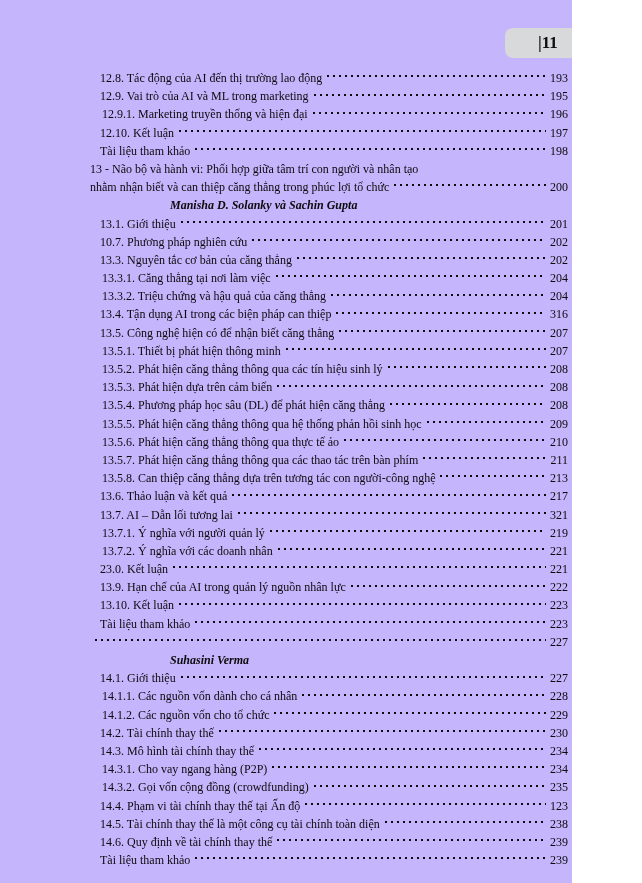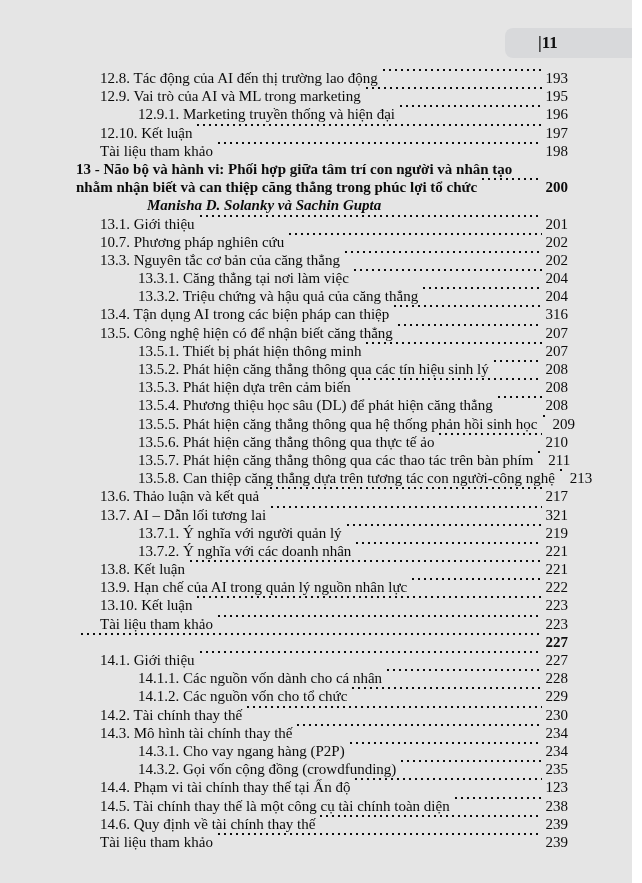--- a/index.html
+++ b/index.html
@@ -7,23 +7,23 @@
     padding: 0;
     width: 642px;
     height: 883px;
     background: #ffffff;
     font-family: "Liberation Serif", "DejaVu Serif", serif;
     color: #0b0b0b;
     overflow: hidden;
   }
   .page {
     position: relative;
-    width: 632px;
+    width: 572px;
     height: 883px;
-    background: #e5e5e5;
+    background: #c4b5fd;
     overflow: hidden;
   }
   
   .header-tab {
     position: absolute;
     top: 28px;
     left: 505px;
     width: 160px;
     height: 30px;
     background: #d8d9db;
@@ -39,42 +39,42 @@
   }
   
   .toc {
     position: absolute;
     top: 69px;
     left: 72px;
     width: 496px;
   }
   .row {
     display: flex;
-    align-items: flex-start;
+    align-items: center;
     height: 18.2px;
     line-height: 18.2px;
-    font-size: 15px;
+    font-size: 12px;
     white-space: nowrap;
   }
   .row .title { white-space: pre; }
   .row .leader {
     flex: 1 1 auto;
     min-width: 6px;
     height: 2px;
     margin: 0 4px 3.5px 5px;
     background-image: repeating-linear-gradient(to right, currentColor 0 1.6px, transparent 1.6px 6px);
   }
   .row .page-no {
     text-align: right;
     white-space: pre;
   }
   .row.section    { margin-left: 28px; }
-  .row.subsection { margin-left: 66px; }
-  .row.chapter    { margin-left: 4px; font-weight: bold; }
-  .row.author     { margin-left: 75px; font-weight: bold; font-style: italic; }
+  .row.subsection { margin-left: 30px; }
+  .row.chapter    { margin-left: 18px; font-weight: normal; }
+  .row.author     { margin-left: 98px; font-weight: bold; font-style: italic; }
 </style>
 </head>
 <body>
 
 <div class="page">
 
   <div class="header-tab">
     <span class="pagenum">|11</span>
   </div>
 
@@ -161,21 +161,21 @@
       <span class="title">13.5.2. Phát hiện căng thẳng thông qua các tín hiệu sinh lý</span>
       <span class="leader"></span>
       <span class="page-no">208</span>
     </div>
       <div class="row subsection">
       <span class="title">13.5.3. Phát hiện dựa trên cảm biến</span>
       <span class="leader"></span>
       <span class="page-no">208</span>
     </div>
       <div class="row subsection">
-      <span class="title">13.5.4. Phương thiệu học sâu (DL) để phát hiện căng thẳng</span>
+      <span class="title">13.5.4. Phương pháp học sâu (DL) để phát hiện căng thẳng</span>
       <span class="leader"></span>
       <span class="page-no">208</span>
     </div>
       <div class="row subsection">
       <span class="title">13.5.5. Phát hiện căng thẳng thông qua hệ thống phản hồi sinh học</span>
       <span class="leader"></span>
       <span class="page-no">209</span>
     </div>
       <div class="row subsection">
       <span class="title">13.5.6. Phát hiện căng thẳng thông qua thực tế ảo</span>
@@ -206,21 +206,21 @@
       <span class="title">13.7.1. Ý nghĩa với người quản lý</span>
       <span class="leader"></span>
       <span class="page-no">219</span>
     </div>
       <div class="row subsection">
       <span class="title">13.7.2. Ý nghĩa với các doanh nhân</span>
       <span class="leader"></span>
       <span class="page-no">221</span>
     </div>
       <div class="row section">
-      <span class="title">13.8. Kết luận</span>
+      <span class="title">23.0. Kết luận</span>
       <span class="leader"></span>
       <span class="page-no">221</span>
     </div>
       <div class="row section">
       <span class="title">13.9. Hạn chế của AI trong quản lý nguồn nhân lực</span>
       <span class="leader"></span>
       <span class="page-no">222</span>
     </div>
       <div class="row section">
       <span class="title">13.10. Kết luận</span>
@@ -229,20 +229,24 @@
     </div>
       <div class="row section">
       <span class="title">Tài liệu tham khảo</span>
       <span class="leader"></span>
       <span class="page-no">223</span>
     </div>
       <div class="row chapter">
       <span class="leader"></span>
       <span class="page-no">227</span>
     </div>
+      <div class="row author no-page">
+      <span class="title">Suhasini Verma</span>
+
+    </div>
       <div class="row section">
       <span class="title">14.1. Giới thiệu</span>
       <span class="leader"></span>
       <span class="page-no">227</span>
     </div>
       <div class="row subsection">
       <span class="title">14.1.1. Các nguồn vốn dành cho cá nhân</span>
       <span class="leader"></span>
       <span class="page-no">228</span>
     </div>

